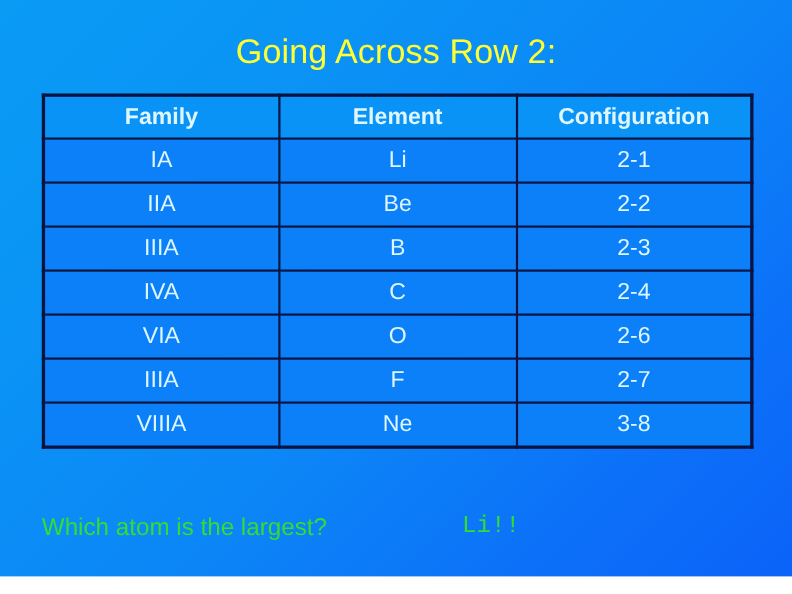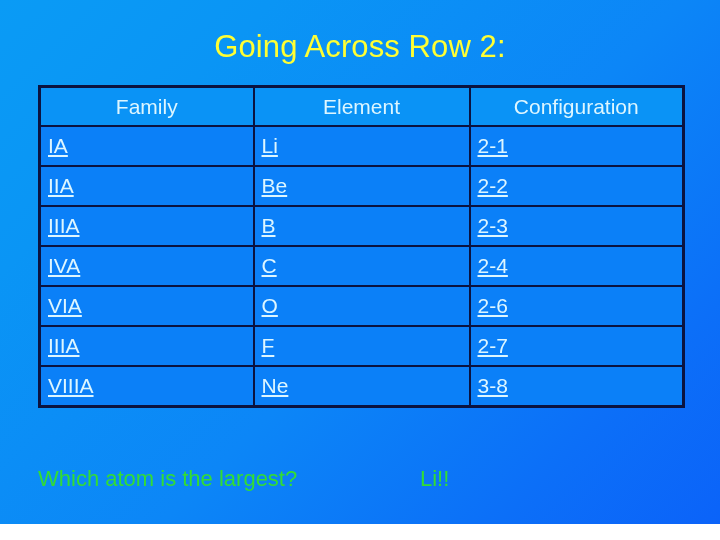--- a/index.html
+++ b/index.html
@@ -55,44 +55,43 @@
     font-weight: normal;
     line-height: 22px;
     background: #0b80f8;
     white-space: nowrap;
     overflow: hidden;
   }
   #content-table thead th {
     height: 37px;
     background: #0a93f6;
     text-align: center;
-    font-weight: normal;
+    font-weight: bold;
   }
   #content-table tbody td {
-    text-align: left;
-    text-decoration: underline;
+    text-align: center;
   }
   #footer-row {
     position: absolute;
     left: 38px;
     top: 465px;
     width: 644px;
     height: 34px;
     text-align: right;
   }
   .footer-text {
     position: absolute;
     top: 0;
     color: #33dd33;
     font-size: 22px;
     line-height: 28px;
     white-space: nowrap;
   }
   #footer-question { left: 0px; }
-  #footer-answer   { left: 382px; }
+  #footer-answer   { left: 382px; font-family: Liberation Mono, monospace; }
 </style>
 </head>
 <body>
 
 <div id="slide">
 
   <div id="slide-title">Going Across Row 2:</div>
 
   <table id="content-table">
     <colgroup>

